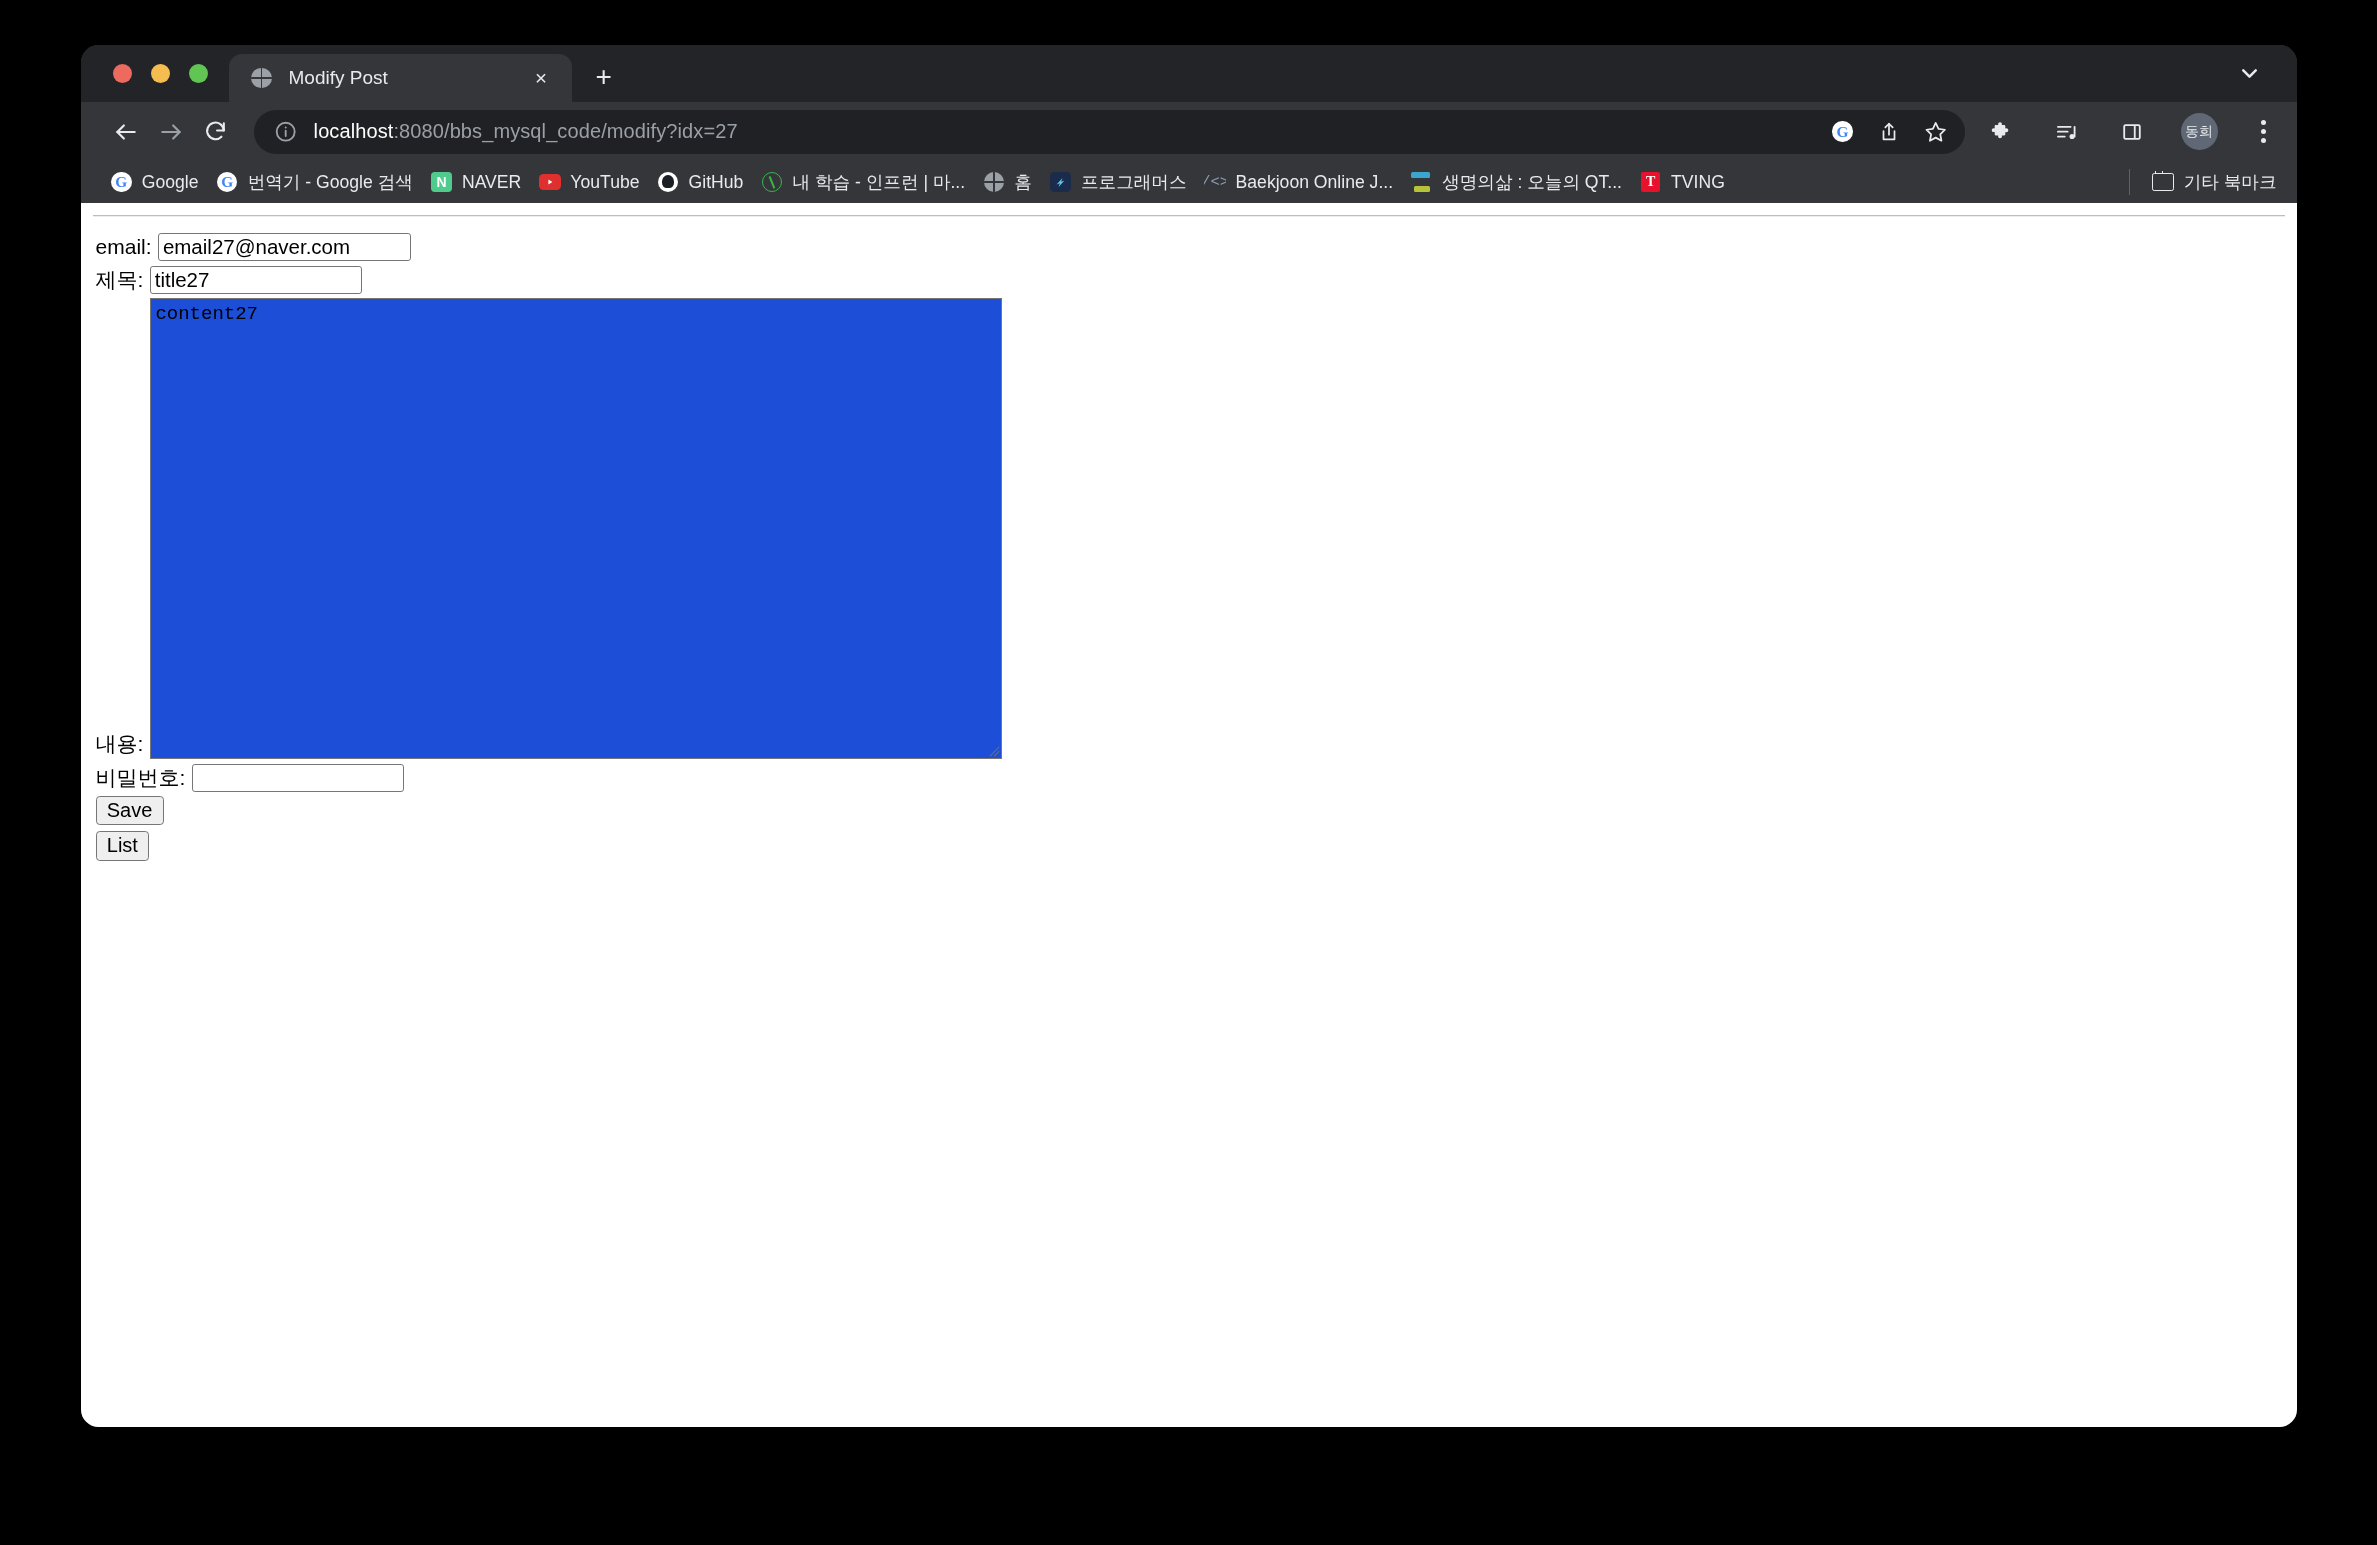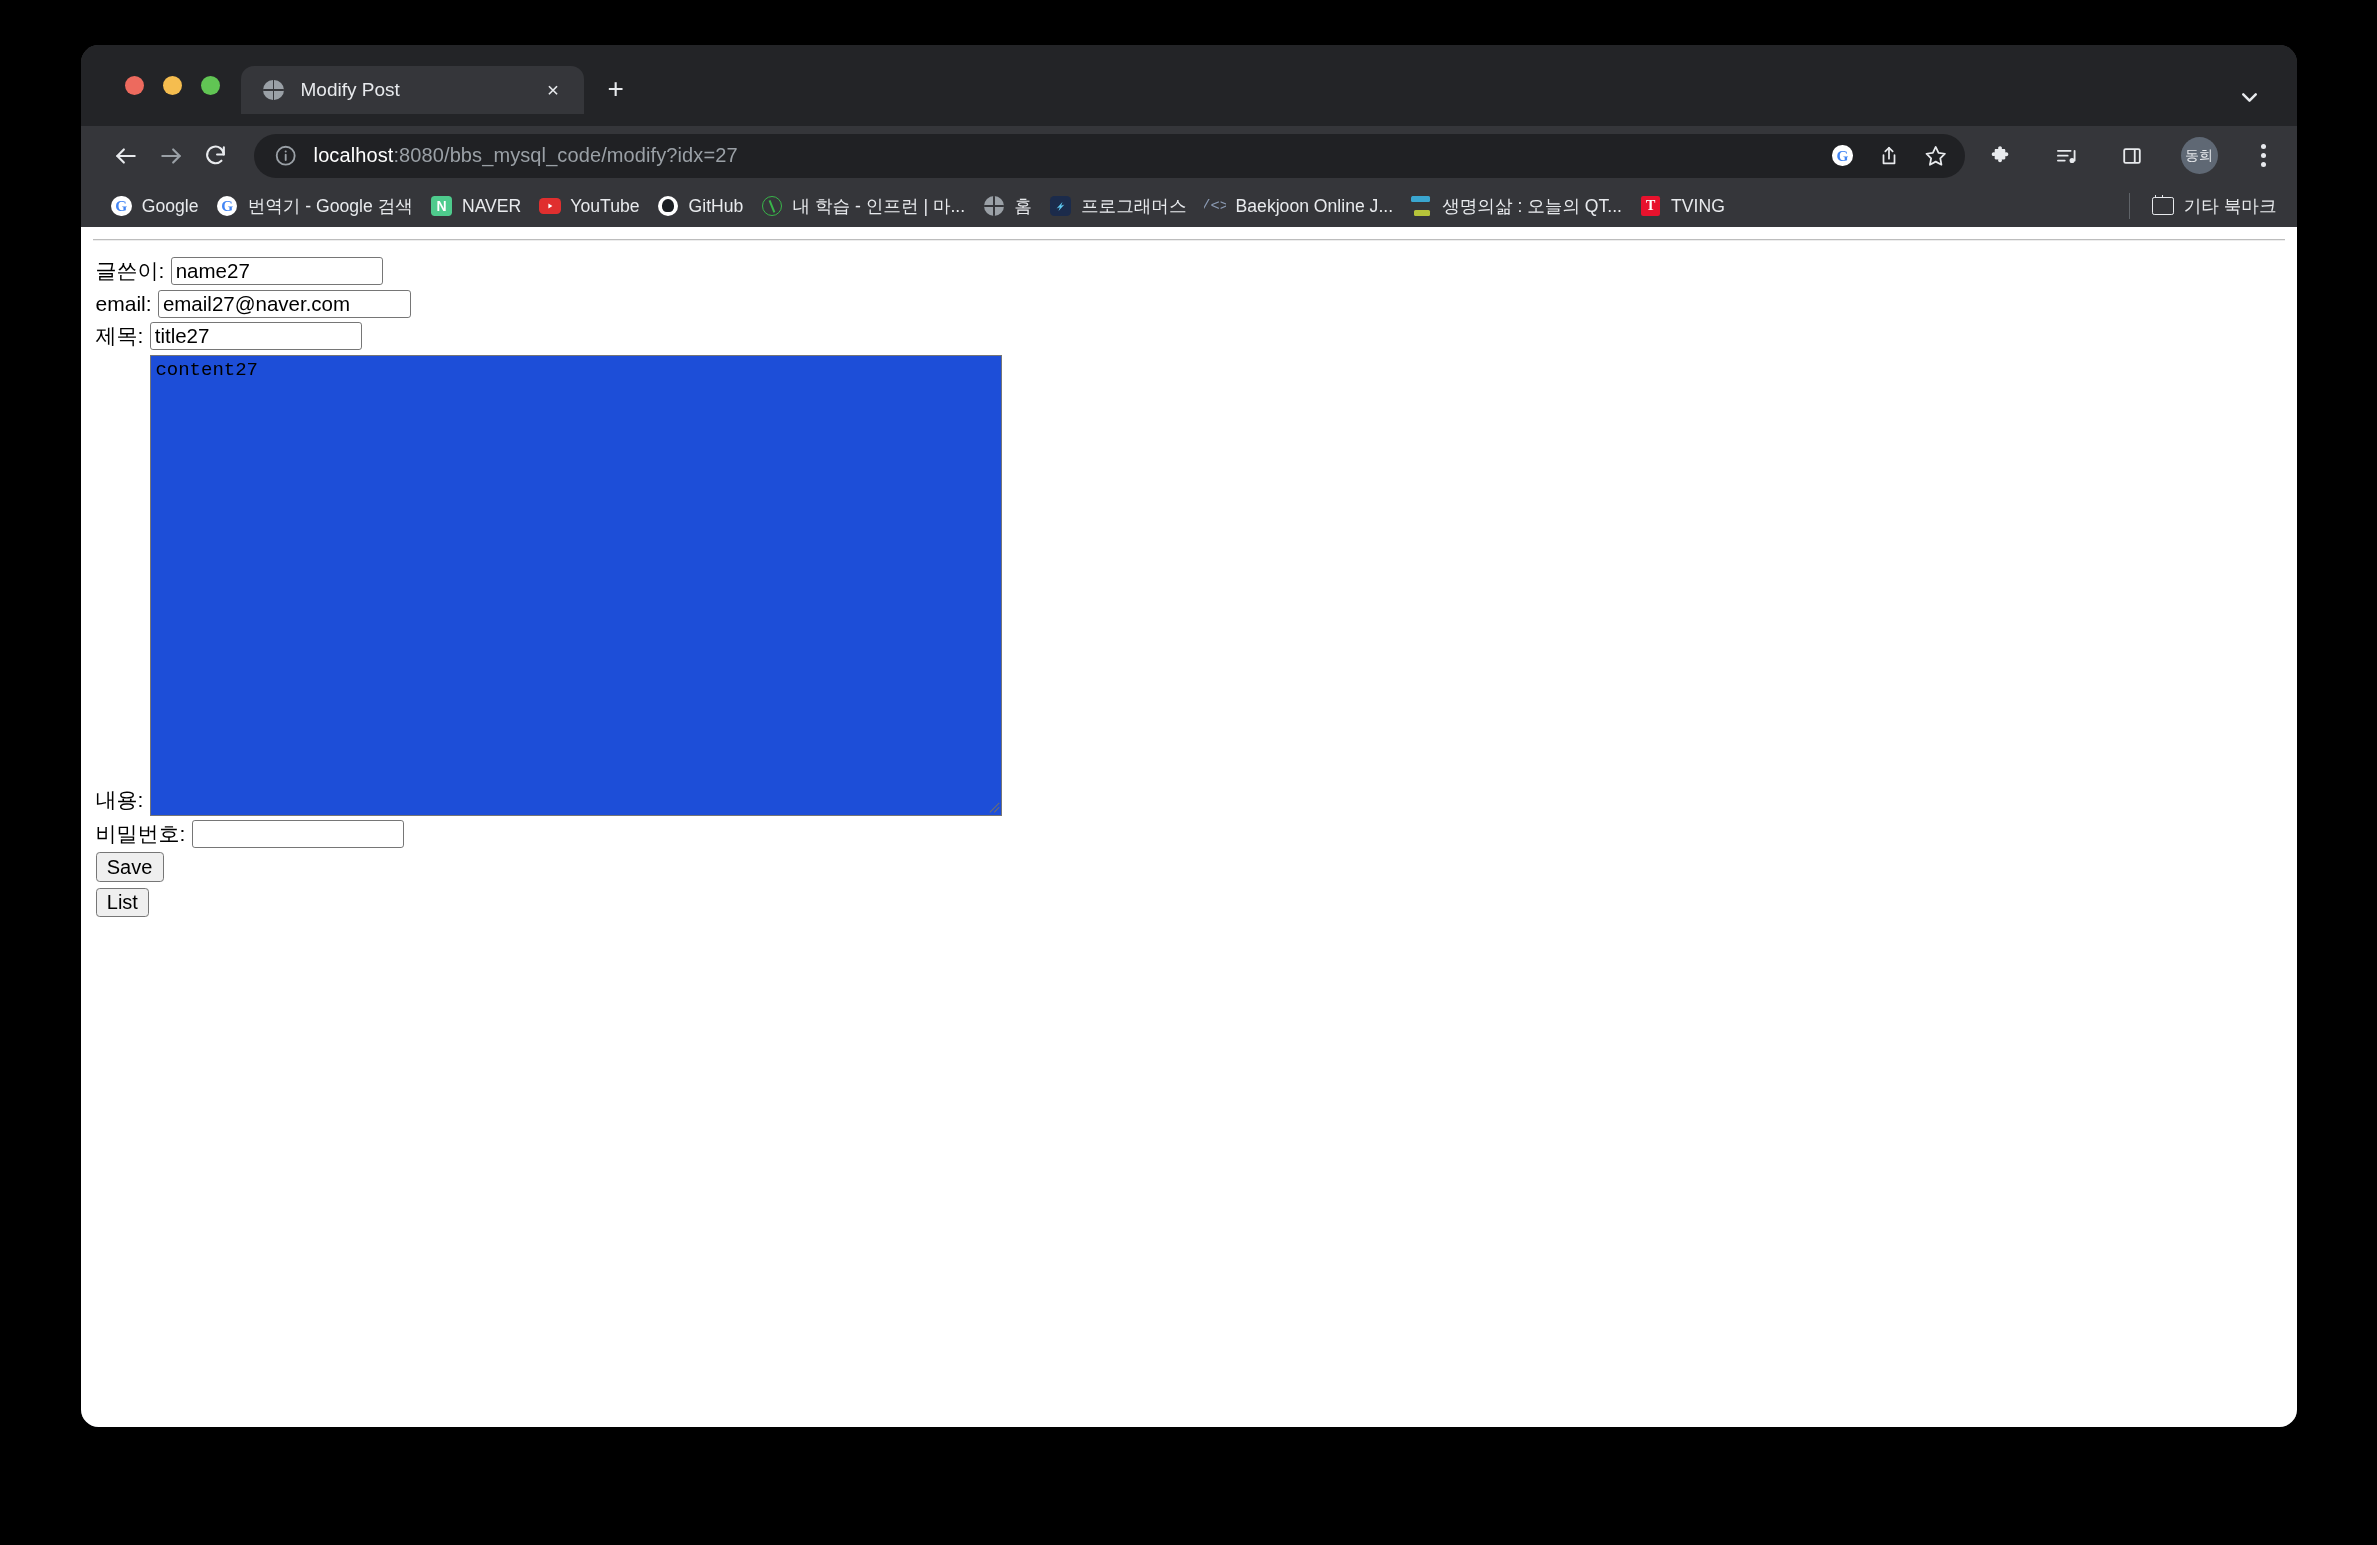--- a/index.html
+++ b/index.html
@@ -25,21 +25,21 @@
     display: flex;
     flex-direction: column;
   }
 
   
   .tab-strip {
     height: 57px;
     background: #232427;
     display: flex;
     align-items: flex-end;
-    padding: 12px;
+    padding: 0;
     position: relative;
     flex: 0 0 auto;
   }
   .traffic-lights {
     display: flex;
     align-items: center;
     gap: 19px;
     padding: 0 20.5px 0 32px;
     height: 57px;
   }
@@ -640,24 +640,20 @@
         </span>
       <span class="bm-label">기타 북마크</span>
     </div>
   </div>
 
   <div class="page">
     <div class="page-inner">
 
       <div class="hr"></div>
 
-      <div class="form-row">
-        <span class="form-label">글쓴이:</span>
-        <input class="txt-input in-name" type="text" value="name27" style="">
-      </div>
 
       <div class="form-row">
         <span class="form-label">email:</span>
         <input class="txt-input in-email" type="text" value="email27@naver.com" style="">
       </div>
 
       <div class="form-row">
         <span class="form-label">제목:</span>
         <input class="txt-input in-title" type="text" value="title27" style="">
       </div>

